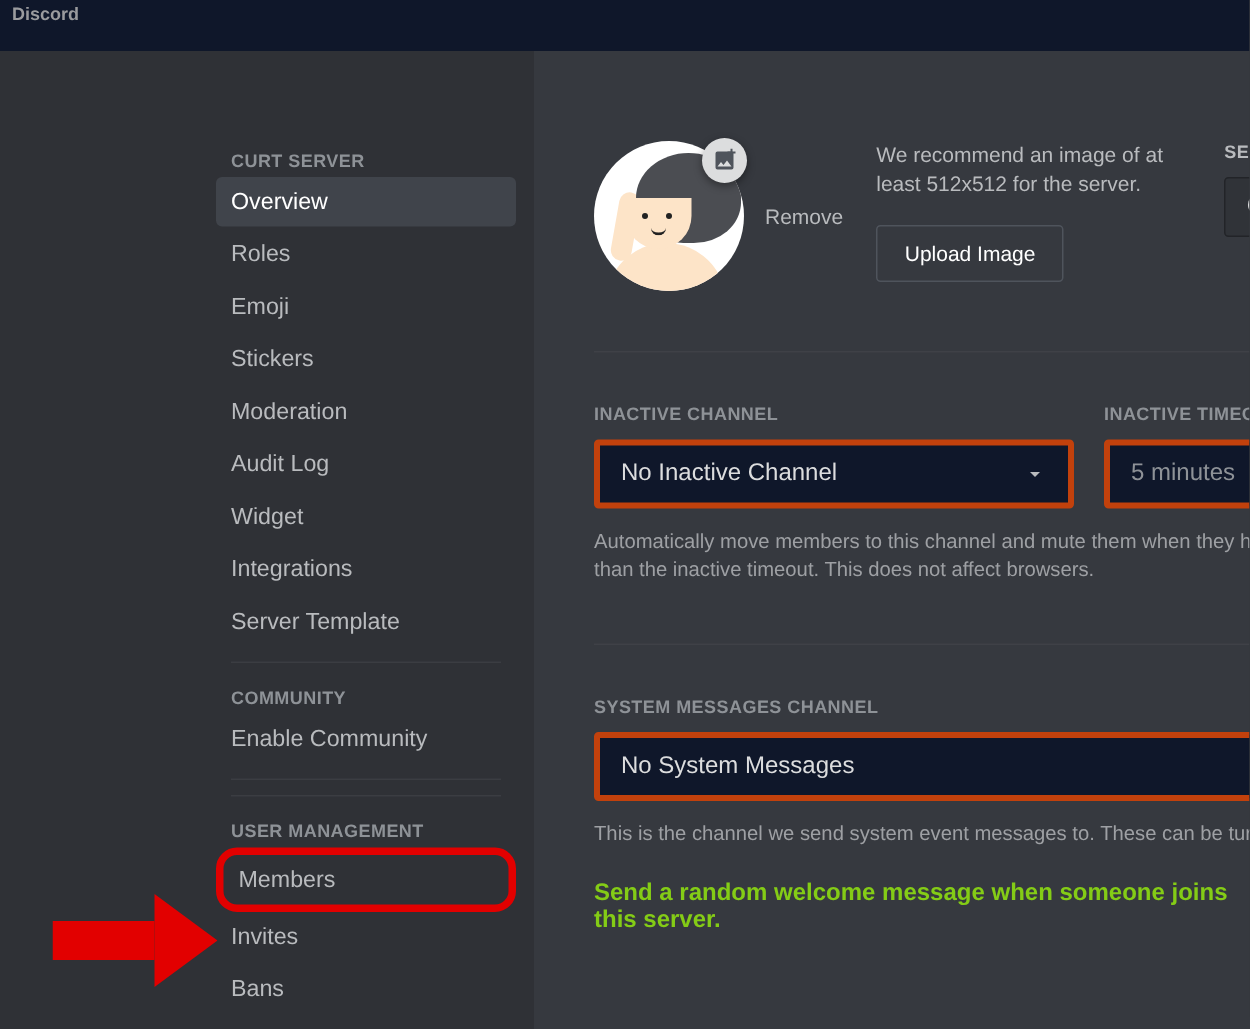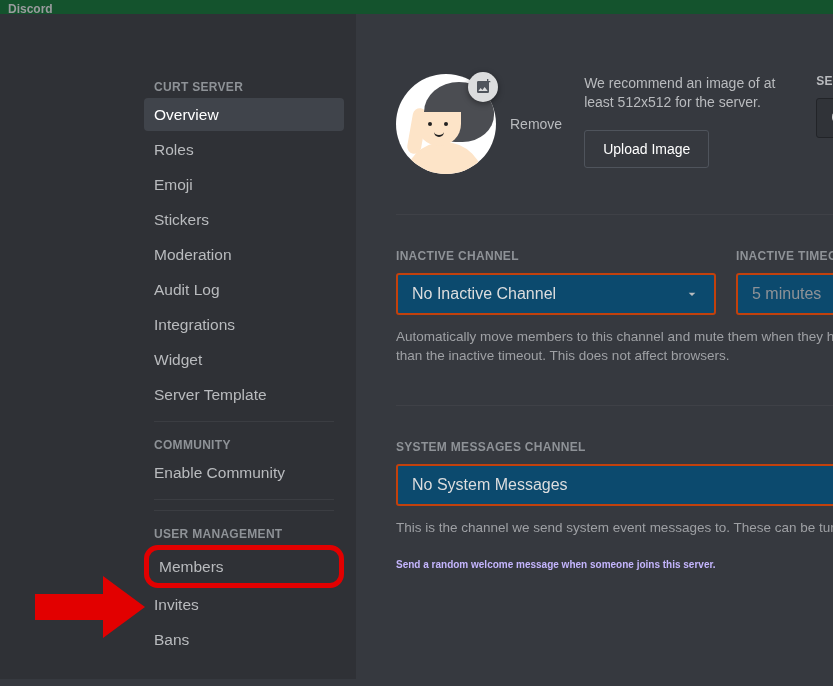--- a/index.html
+++ b/index.html
@@ -1,17 +1,17 @@
 <!DOCTYPE html>
 <html><head>
   <meta charset="utf-8">
   <style>
     * { margin:0; padding:0; box-sizing:border-box; font-family:"gg sans","Helvetica Neue",Helvetica,Arial,sans-serif; }
     body { background:#36393f; color:#dcddde; width:833px; height:686px; overflow:hidden; position:relative; }
-    .titlebar { background:#14532d; height:14px; padding:2px 8px; font-size:12px; color:#9a9b9e; font-weight:600; }
+    .titlebar { background:#0f172a; height:34px; padding:2px 8px; font-size:12px; color:#9a9b9e; font-weight:600; }
     .app { display:flex; height:calc(100% - 21px); }
     .sidebar-col { width:356px; flex:0 0 356px; background:#2f3136; display:flex; justify-content:flex-end; padding:60px 12px 0 0; position:relative; }
     .sidebar-inner { width:200px; }
     .sb-header { color:#8e9297; font-size:12px; font-weight:700; text-transform:uppercase; letter-spacing:.3px; padding:6px 10px 4px; }
     .sb-item { font-size:15.5px; color:#b9bbbe; padding:7.5px 10px; border-radius:4px; margin-bottom:2px; cursor:pointer; display:flex; align-items:center; justify-content:space-between; }
     .sb-item.selected { background:#40444b; color:#fff; }
     .sep { height:1px; background:#3b3d42; margin:10px 10px; }
     .members-box { border:5px solid #e20000; border-radius:14px; }
     .members-box .sb-item{ margin-bottom:0; }
     .arrow { position:absolute; left:35px; top:562px; }
@@ -23,25 +23,25 @@
     .upload-badge { position:absolute; right:-2px; top:-2px; width:30px; height:30px; border-radius:50%; background:#dcddde; display:flex; align-items:center; justify-content:center; box-shadow:0 2px 6px rgba(0,0,0,.4); }
     .remove-link { font-size:14px; color:#b9bbbe; cursor:pointer; }
     .recommend { font-size:14px; color:#b9bbbe; width:200px; line-height:19px; }
     .btn-outline { display:inline-block; margin-top:18px; border:1px solid #4f545c; color:#fff; font-size:14px; padding:10px 18px; border-radius:3px; cursor:pointer; }
     .field-col { margin-left:10px; }
     .field-label { font-size:12px; font-weight:700; color:#b9bbbe; letter-spacing:.3px; text-transform:uppercase; margin-bottom:10px; }
     .text-input { background:#303338; border:1px solid #222428; color:#dcddde; font-size:16px; padding:10px 14px; border-radius:3px; width:120px; }
     .divider { height:1px; background:#3f4147; margin:40px 0 34px; width:600px; }
     .sec-label { font-size:12px; font-weight:700; color:#8e9297; letter-spacing:.3px; text-transform:uppercase; margin-bottom:10px; }
     .select-row { display:flex; gap:20px; }
-    .select { background:#0c4a6e; border:2px solid #c2410c; color:#dcddde; font-size:16px; padding:10px 14px; border-radius:3px; display:flex; align-items:center; justify-content:space-between; cursor:pointer; }
+    .select { background:#0f172a; border:4px solid #c2410c; color:#dcddde; font-size:16px; padding:10px 14px; border-radius:3px; display:flex; align-items:center; justify-content:space-between; cursor:pointer; }
     .select.main { width:320px; }
     .select.timeo { width:120px; color:#8e9297; }
     .helper { font-size:13.5px; color:#9ea0a4; line-height:19px; margin-top:12px; width:600px; }
-    .toggle-label { font-size:10px; color:#c4b5fd; font-weight:600; margin-top:22px; }
+    .toggle-label { font-size:16px; color:#84cc16; font-weight:600; margin-top:22px; }
     .boost-icon{ width:14px; height:16px; }
     
     .head{position:absolute;width:70px;height:60px;left:28px;top:8px;background:#4b4d52;border-radius:50% 50% 45% 45%;}
     .face{position:absolute;width:44px;height:34px;left:21px;top:38px;background:#fde4c8;border-radius:0 0 26px 26px;}
     .eye{position:absolute;width:4px;height:4px;background:#222;border-radius:50%;top:48px;}
     .e1{left:32px}.e2{left:48px}
     .mouth{position:absolute;width:10px;height:5px;border-bottom:2px solid #222;left:38px;top:58px;border-radius:0 0 8px 8px;}
     .torso{position:absolute;width:80px;height:50px;left:8px;top:68px;background:#fde4c8;border-radius:40px 40px 0 0;}
     .arm{position:absolute;width:14px;height:46px;left:14px;top:34px;background:#fde4c8;border-radius:10px;transform:rotate(10deg);}
   </style>
@@ -53,22 +53,22 @@
 <div class="app">
   <div class="sidebar-col">
     <div class="sidebar-inner">
       <div class="sb-header">CURT SERVER</div>
       <div class="sb-item selected">Overview</div>
       <div class="sb-item">Roles</div>
       <div class="sb-item">Emoji</div>
       <div class="sb-item">Stickers</div>
       <div class="sb-item">Moderation</div>
       <div class="sb-item">Audit Log</div>
+      <div class="sb-item">Widget</div>
       <div class="sb-item">Integrations</div>
-      <div class="sb-item">Widget</div>
       <div class="sb-item">Server Template</div>
       <div class="sep"></div>
       <div class="sb-header">COMMUNITY</div>
       <div class="sb-item">Enable Community</div>
       <div class="sep"></div>
       <div class="sep"></div>
       <div class="sb-header">USER MANAGEMENT</div>
       <div class="members-box">
         <div class="sb-item">Members</div>
       </div>

